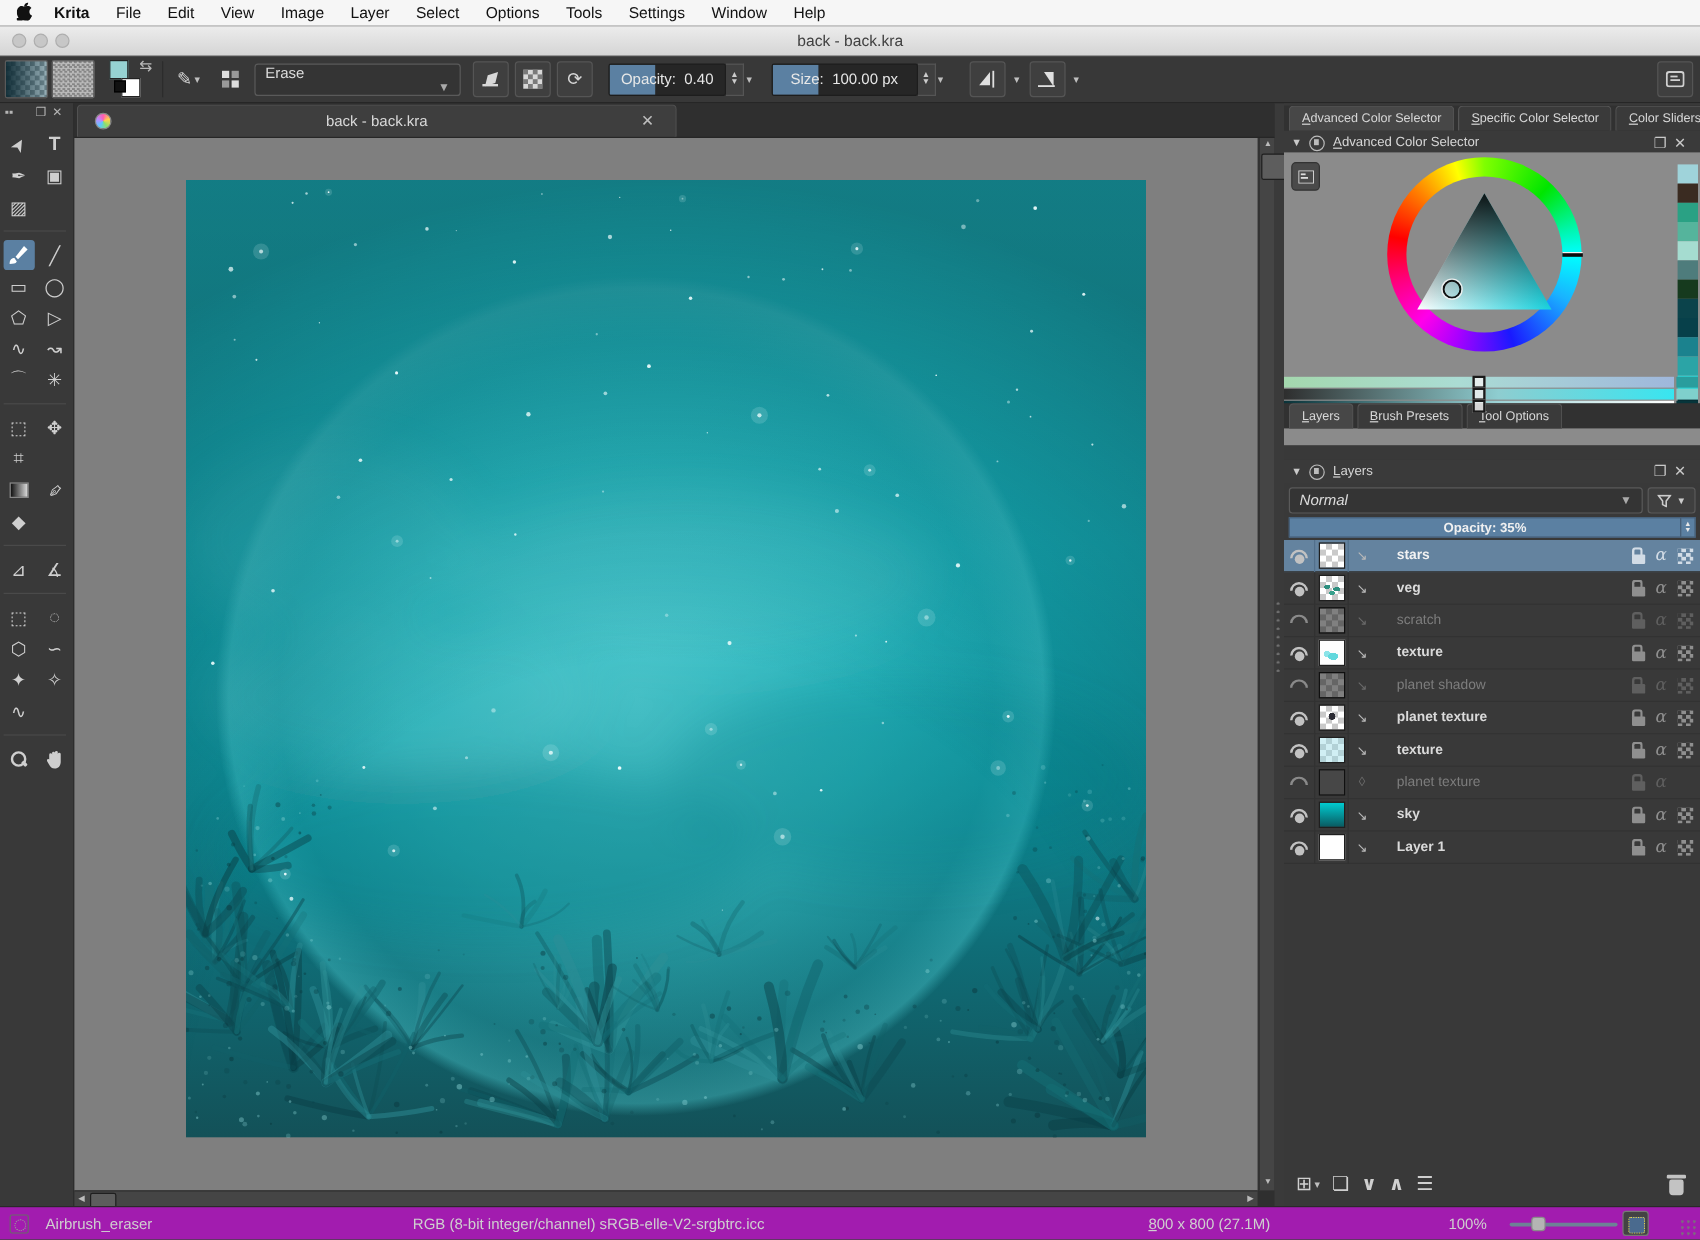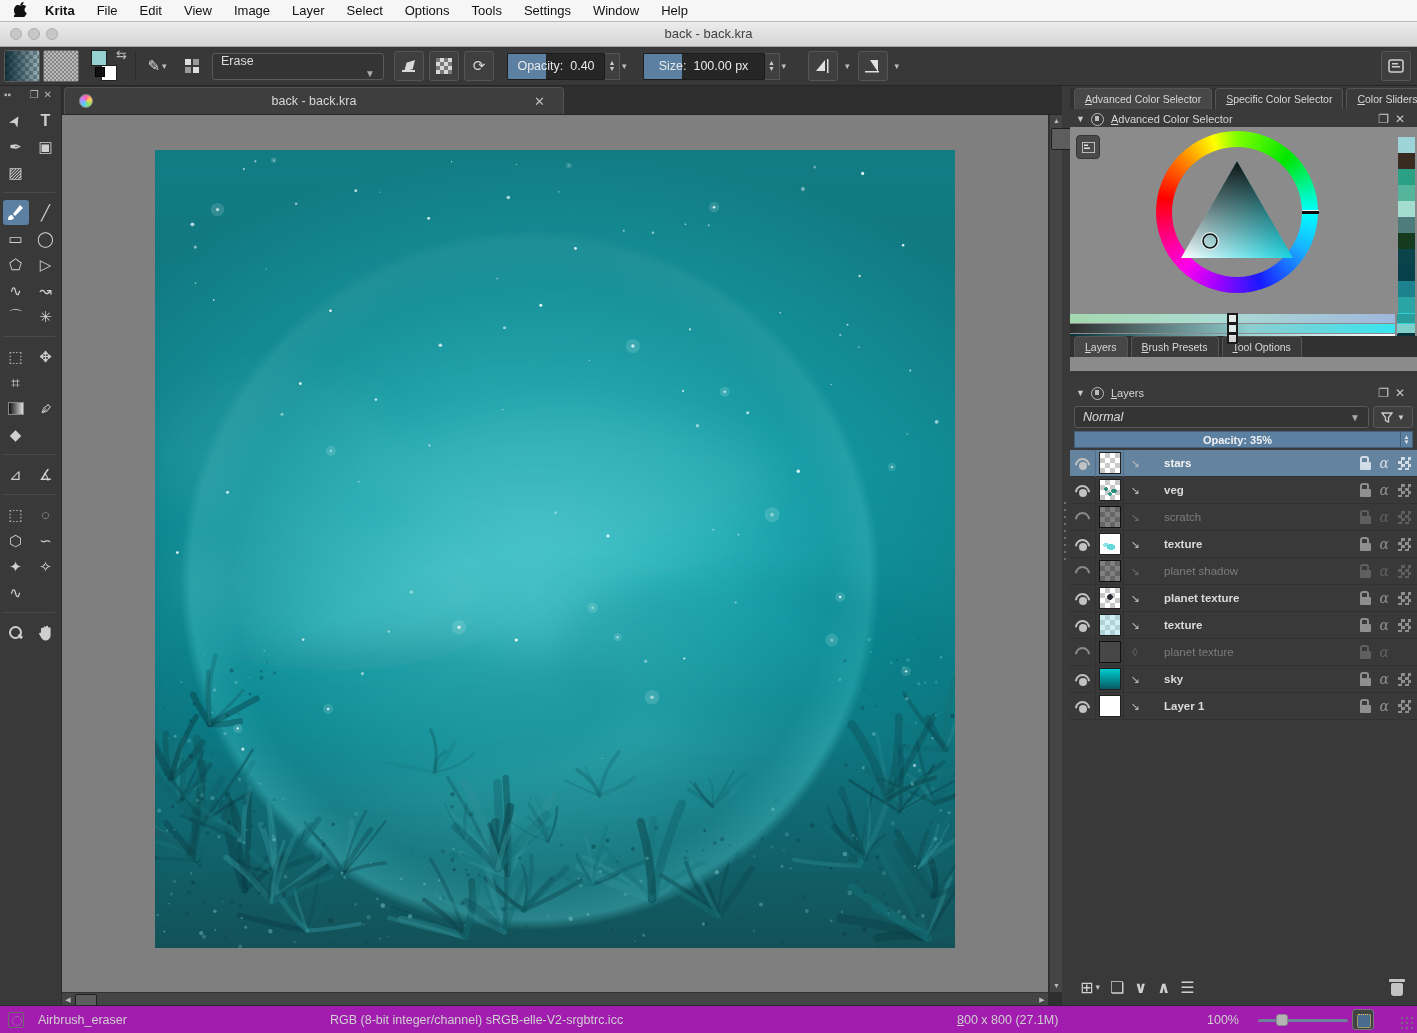--- a/index.html
+++ b/index.html
@@ -206,21 +206,21 @@
     margin-left:auto; margin-right:14px; margin-top:4px; }
   .trash::before { content:""; position:absolute; top:-4px; left:-2px; width:16px; height:3px; background:#c3c3c3; border-radius:1px; }
 
   
   .statusbar { position:absolute; left:0; bottom:0; width:100%; height:28px; background:#a21caf;
     border-top:1px solid #2a2a2a; color:#cfcfcf; font-size:12.5px; }
   .sb-brush { position:absolute; left:8px; top:6px; width:16px; height:16px; border:1px solid #6a6a6a; border-radius:2px; }
   .sb-brush::after { content:""; position:absolute; left:3px; top:3px; width:8px; height:8px;
     border:1px dotted #9a9a9a; border-radius:50%; }
   .sb-name { position:absolute; left:38px; top:7px; }
-  .sb-color { position:absolute; left:330px; top:7px;text-align:right; }
+  .sb-color { position:absolute; left:344px; top:7px;text-align:right; }
   .sb-size { position:absolute; left:957px; top:7px; }
   .sb-size::first-letter { text-decoration:underline; }
   .sb-zoom { position:absolute; left:1207px; top:7px; }
   .sb-slider { position:absolute; left:1258px; top:13px; width:90px; height:3px; background:#6d8296; border-radius:2px; }
   .sb-slider .sth { position:absolute; left:18px; top:-5px; width:12px; height:12px; background:#b4b4b4;
     border:1px solid #8a8a8a; border-radius:3px; }
   .sb-btn { position:absolute; left:1352px; top:3px; width:22px; height:21px; border:1px solid #777;
     border-radius:3px; background:#434343; }
   .sb-btn::after { content:""; position:absolute; left:4px; top:3.5px; width:12px; height:12px;
     background:#4a6a8e; border:1.5px dotted #e8d44a; border-radius:2px; }

